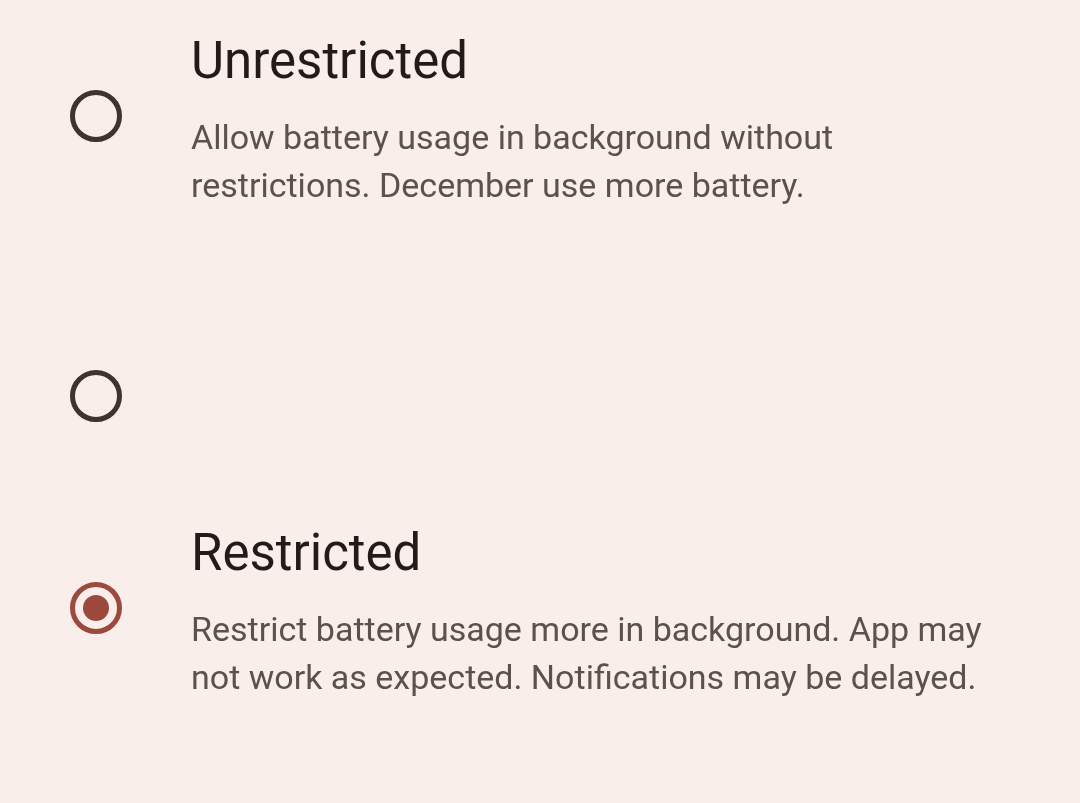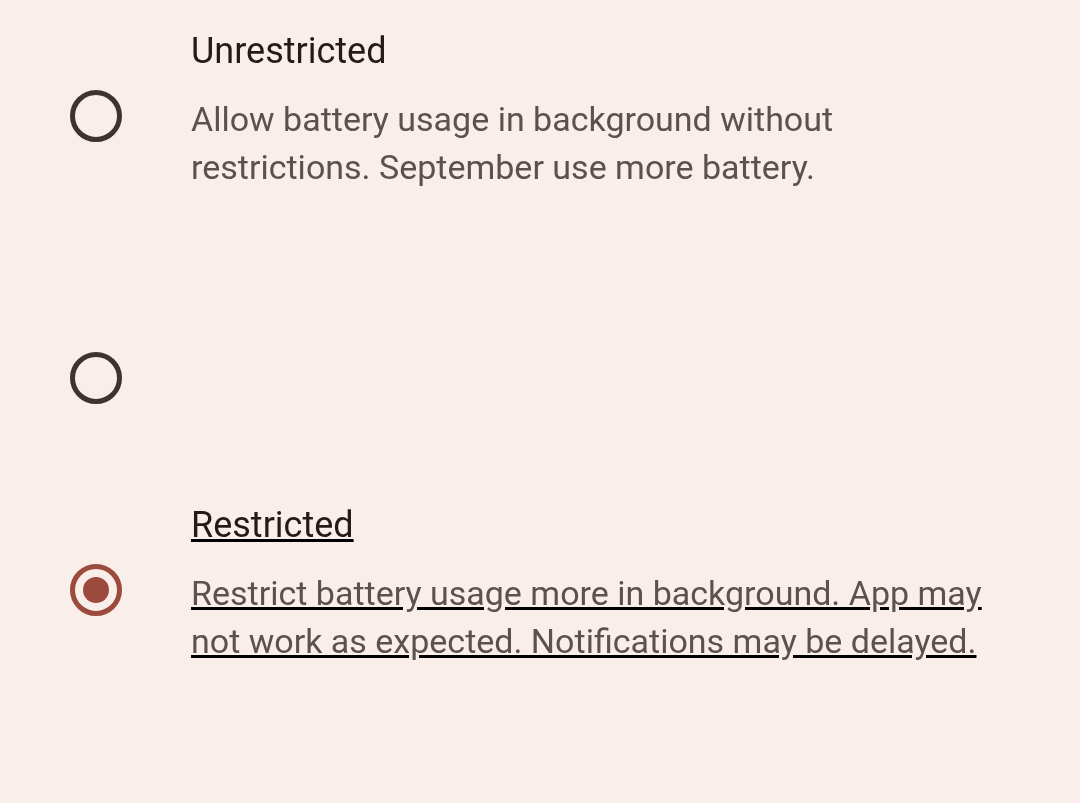--- a/index.html
+++ b/index.html
@@ -19,21 +19,20 @@
     .option-row {
       display: flex;
       align-items: flex-start;
       padding: 0;
       margin-bottom: 100px;
       cursor: pointer;
     }
 
     .option-row:last-child {
       margin-bottom: 4px;
-      text-decoration: underline;
     }
 
     .radio-wrap {
       width: 56px;
       flex-shrink: 0;
       display: flex;
       align-items: center;
       justify-content: flex-start;
       padding-top: 60px;
     }
@@ -64,21 +63,21 @@
     .radio.selected .radio-inner {
       display: block;
     }
 
     .text-wrap {
       flex: 1;
       padding-left: 65px;
     }
 
     .option-title {
-      font-size: 36px;
+      font-size: 51px;
       font-weight: 400;
       color: #221b19;
       line-height: 1.2;
       margin-bottom: 22px;
     }
 
     .option-desc {
       font-size: 34px;
       font-weight: 400;
       color: #5c514d;
@@ -89,21 +88,21 @@
 <body>
 
 <div class="option-row">
   <div class="radio-wrap">
     <div class="radio">
       
     </div>
   </div>
   <div class="text-wrap">
     <div class="option-title">Unrestricted</div>
-    <div class="option-desc">Allow battery usage in background without restrictions. September use more battery.</div>
+    <div class="option-desc">Allow battery usage in background without restrictions. December use more battery.</div>
   </div>
 </div>
 
 <div class="option-row">
   <div class="radio-wrap">
     <div class="radio">
       
     </div>
   </div>
   <div class="text-wrap">

